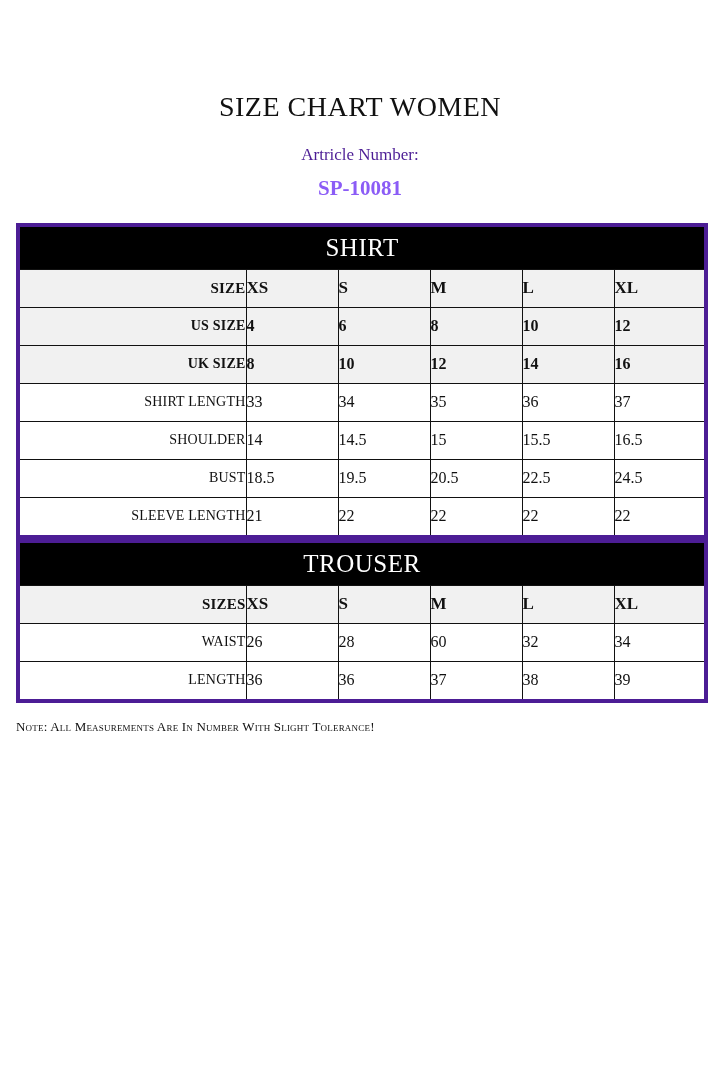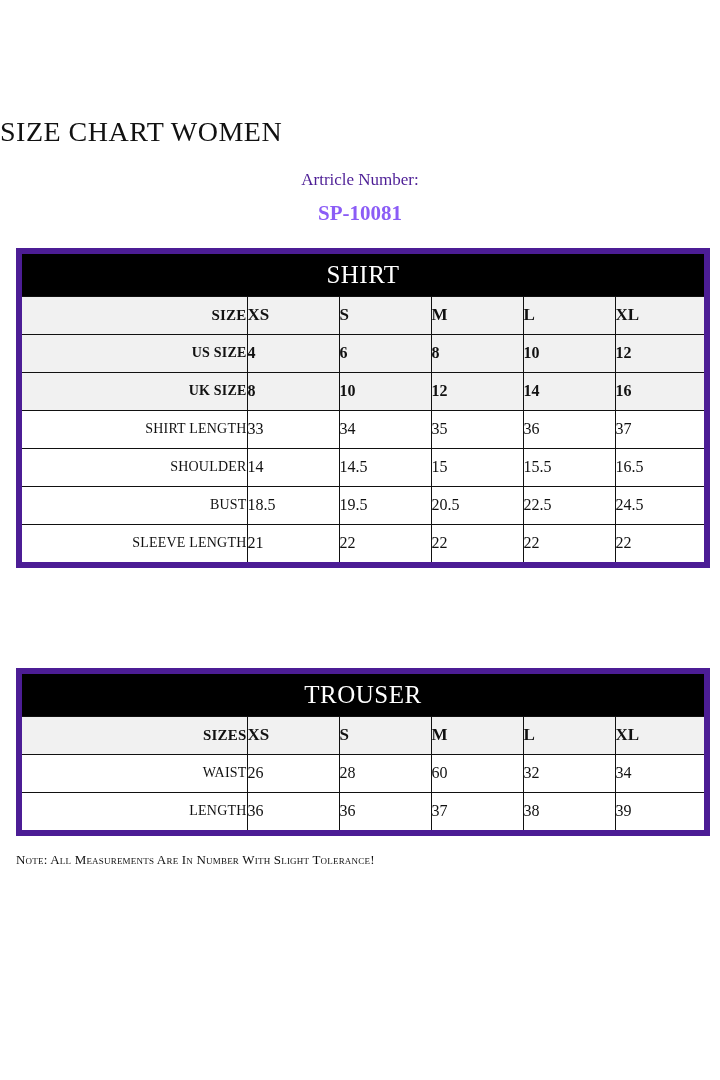--- a/index.html
+++ b/index.html
@@ -15,26 +15,27 @@
     position: relative;
     overflow: hidden;
   }
   .page {
     width: 720px;
     height: 1080px;
     position: relative;
     box-sizing: border-box;
   }
   .title {
+    text-align: center;
     font-family: "Liberation Serif", serif;
     font-size: 28px;
     font-weight: 400;
     letter-spacing: 0.5px;
     margin: 0;
-    padding-top: 117px;
+    padding-top: 92px;
     line-height: 1.1;
     color: #111;
   }
   .article-label {
     text-align: center;
     font-size: 17px;
     font-weight: 400;
     margin-top: 22px;
     color: #4c1d95;
   }
@@ -42,27 +43,27 @@
     text-align: center;
     font-size: 21px;
     font-weight: bold;
     margin-top: 11px;
     color: #8b5cf6;
   }
   .table-wrap {
     margin: 0 16px;
   }
   .shirt-wrap { margin-top: 22px; }
-  .trouser-wrap { margin-top: 100px; }
+  .trouser-wrap { }
 
   table.size-table {
     width: 688px;
     border-collapse: collapse;
     table-layout: fixed;
-    border: 6px solid #4c1d95;
+    border: 4px solid #4c1d95;
   }
   table.size-table td, table.size-table th {
     border: 1px solid #111;
     padding: 0;
     margin: 0;
   }
   .section-head td {
     background: #000000;
     color: #ffffff;
     text-align: center;

